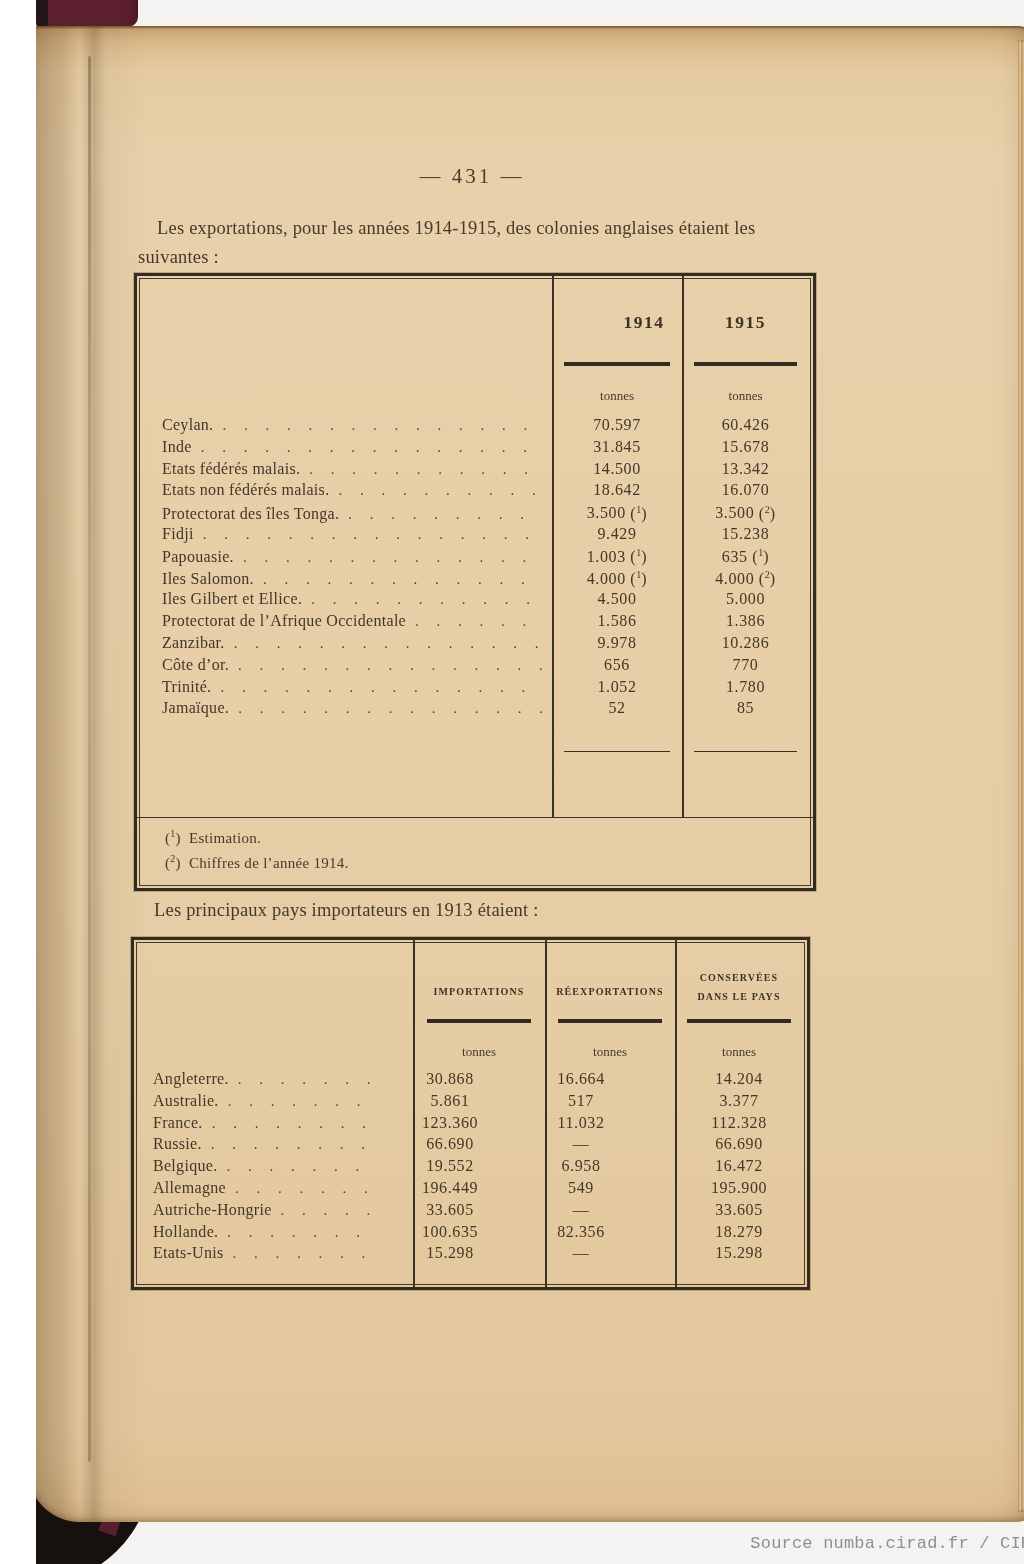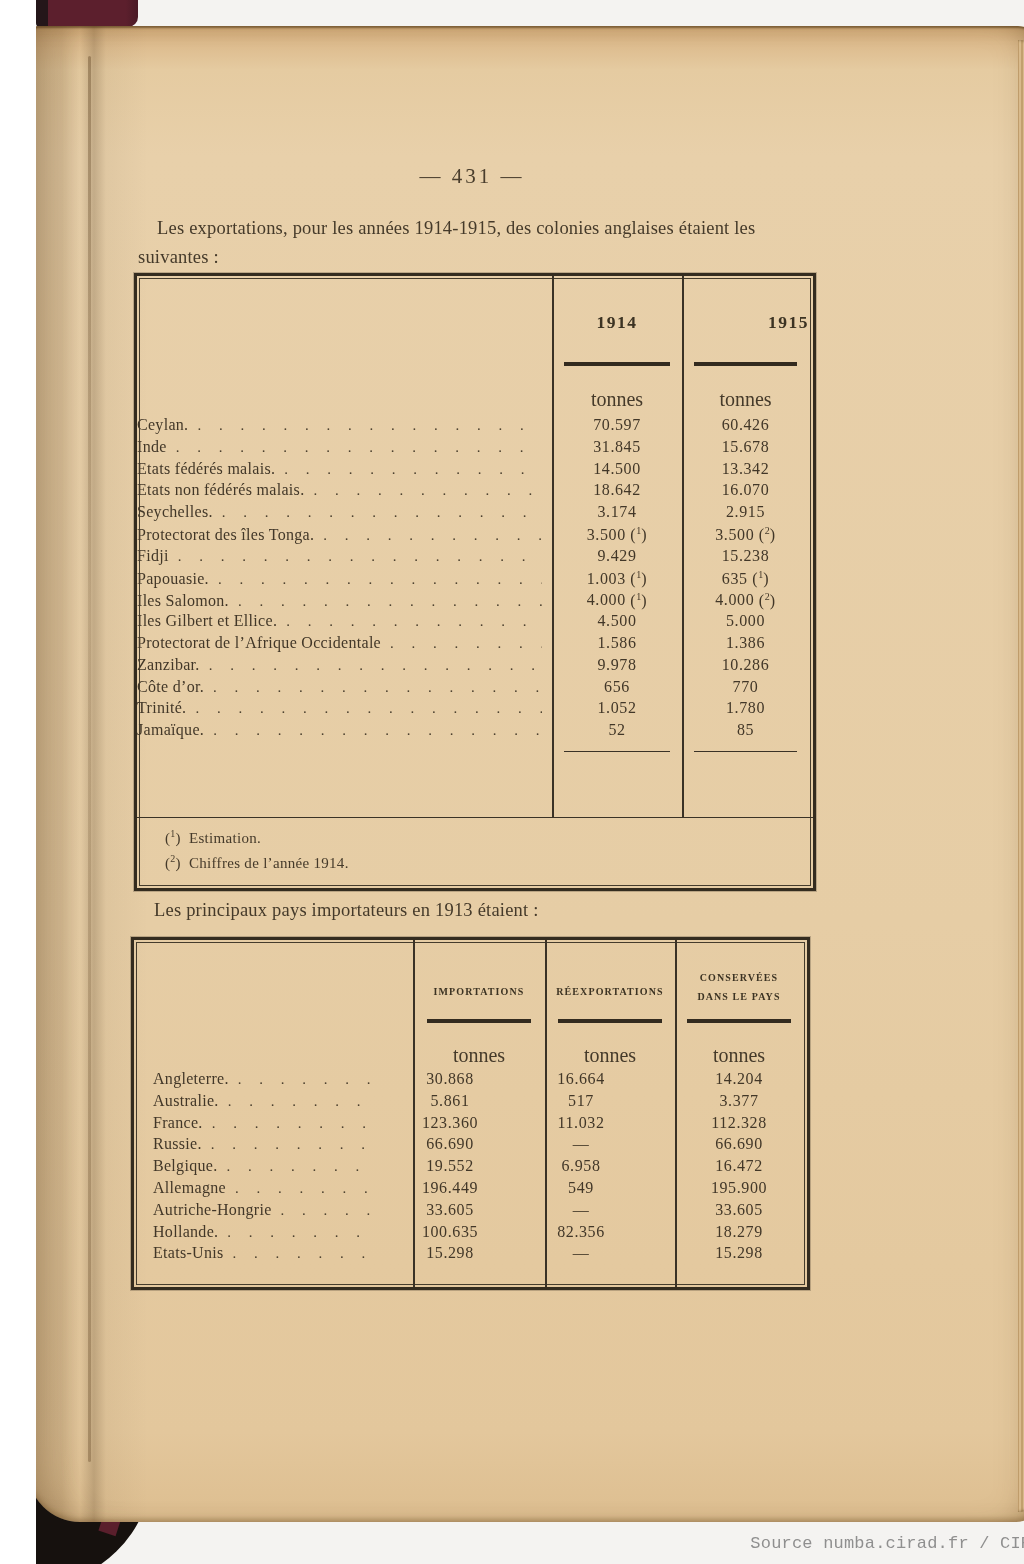--- a/index.html
+++ b/index.html
@@ -76,28 +76,28 @@
 
   .yearhdr {
     position:absolute; text-align:center; font-size:17.5px; font-weight:bold;
     letter-spacing:1.5px; color:#3c3323;
   }
   .smallhdr {
     position:absolute; text-align:center; font-size:10px; font-weight:bold;
     letter-spacing:1.1px; color:#3c3323; line-height:19px;
   }
   .tonnes {
-    position:absolute; text-align:center; font-size:20px; color:#453a2a;
+    position:absolute; text-align:center; font-size:13px; color:#453a2a;
   }
   .rows { position:absolute; left:0; right:4px; }
   .trow { display:flex; align-items:baseline; font-size:16px; color:#423728; }
   .t1 .trow { height:21.8px; }
   .t2 .trow { height:21.8px; }
   .lbl { flex:0 0 auto; white-space:nowrap; letter-spacing:.3px; }
-  .t1 .lbl { }
+  .t1 .lbl { padding-left:25px; }
   .t2 .lbl { padding-left:19px; }
   .leader { flex:1 1 auto; overflow:hidden; white-space:nowrap; margin:0 10px 0 9px; color:#4a3f2e; }
   .leader::after { content:". . . . . . . . . . . . . . . . . . . . . . . . . . . . . . . . . . . ."; letter-spacing:7px; font-size:15px; }
   .cell { flex:0 0 auto; text-align:center; white-space:nowrap; letter-spacing:.6px; }
   .t1 .c1 { flex-basis:130px; }
   .t1 .c2 { flex-basis:127px; }
   .t2 .c1 { flex-basis:132px; }
   .t2 .c2 { flex-basis:130px; }
   .t2 .c3 { flex-basis:128px;padding-left:29px; }
   .note sup { font-size:10px; letter-spacing:0; }
@@ -132,22 +132,22 @@
   <div class="pagenum">— 431 —</div>
 
   <div class="para para1">Les exportations, pour les années 1914-1915, des colonies anglaises étaient les suivantes :</div>
 
   <div class="tframe t1">
     <div class="tinner"></div>
 
     <div class="vline" style="left:415px; top:0; height:541px;"></div>
     <div class="vline" style="left:545px; top:0; height:541px;"></div>
 
-    <div class="yearhdr" style="left:415px; width:130px; top:36px;">1914</div>
-    <div class="yearhdr" style="left:545px; width:127px; top:36px;text-align:right;">1915</div>
+    <div class="yearhdr" style="left:415px; width:130px; top:36px;padding-left:27px;">1914</div>
+    <div class="yearhdr" style="left:545px; width:127px; top:36px;">1915</div>
 
     <div class="thickrule" style="left:427px; width:106px; top:86px;"></div>
     <div class="thickrule" style="left:557px; width:103px; top:86px;"></div>
 
     <div class="tonnes" style="left:415px; width:130px; top:112px;">tonnes</div>
     <div class="tonnes" style="left:545px; width:127px; top:112px;">tonnes</div>
 
     <div class="rows" id="t1-rows" style="top:140px;">
         <div class="trow">
           <span class="lbl">Ceylan.</span>
@@ -165,26 +165,20 @@
           <span class="lbl">Etats fédérés malais.</span>
           <span class="leader"></span>
           <span class="cell c1">14.500</span>
           <span class="cell c2">13.342</span>
         </div>
         <div class="trow">
           <span class="lbl">Etats non fédérés malais.</span>
           <span class="leader"></span>
           <span class="cell c1">18.642</span>
           <span class="cell c2">16.070</span>
-        </div>
-        <div class="trow">
-          <span class="lbl">Seychelles.</span>
-          <span class="leader"></span>
-          <span class="cell c1">3.174</span>
-          <span class="cell c2">2.915</span>
         </div>
         <div class="trow">
           <span class="lbl">Protectorat des îles Tonga.</span>
           <span class="leader"></span>
           <span class="cell c1">3.500<span class="note">&nbsp;(<sup>1</sup>)</span></span>
           <span class="cell c2">3.500<span class="note">&nbsp;(<sup>2</sup>)</span></span>
         </div>
         <div class="trow">
           <span class="lbl">Fidji</span>
           <span class="leader"></span>

